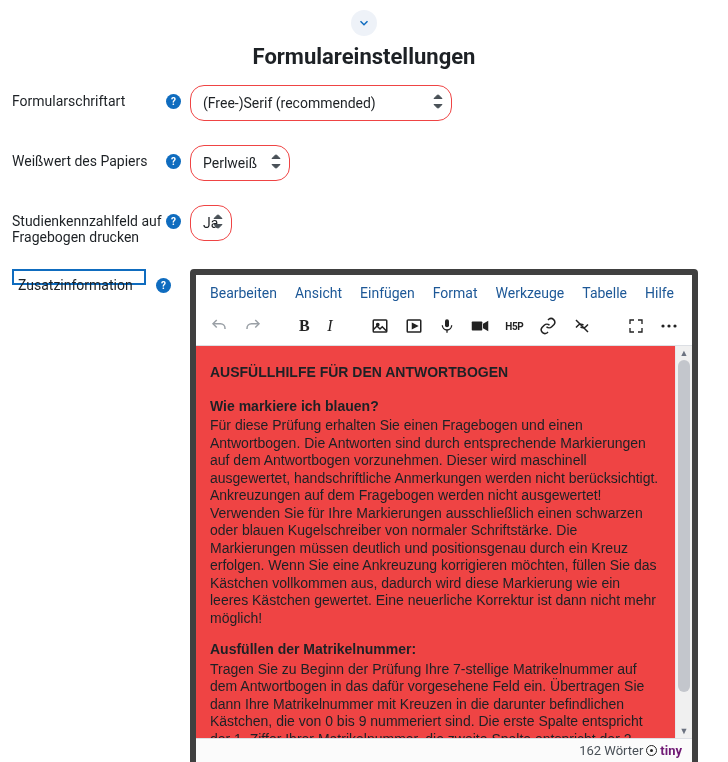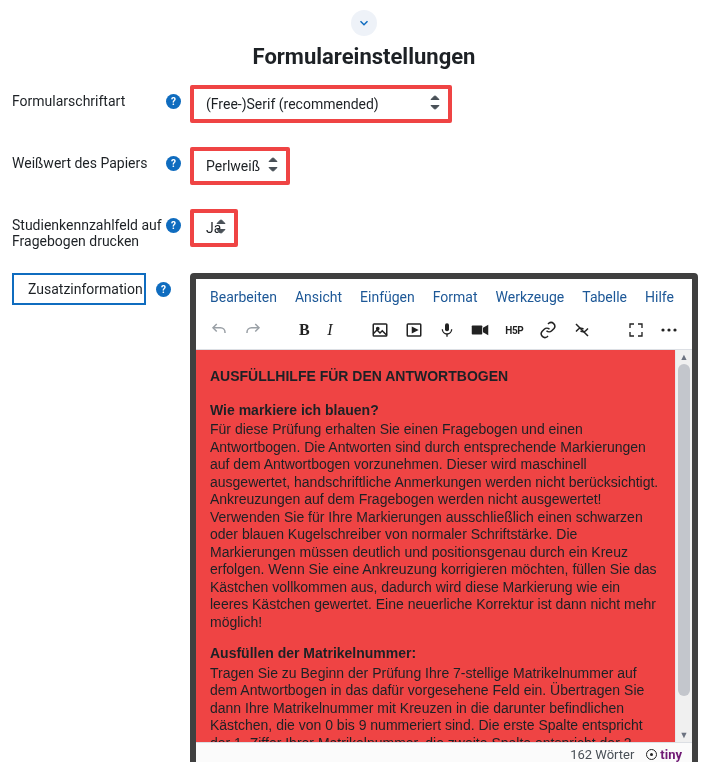--- a/index.html
+++ b/index.html
@@ -65,24 +65,24 @@
     position: absolute;
     right: 9px;
     top: 9px;
     cursor: pointer;
   }
   .control-col {
     flex: 1;
   }
   .select {
     display: inline-flex;
-    align-items: flex-end;
+    align-items: center;
     justify-content: space-between;
-    border: 4px solid #ef4444;
-    border-radius: 2px;
+    border: 1px solid #ef4444;
+    border-radius: 14px;
     padding: 7px 28px 7px 12px;
     background: #fff;
     position: relative;
     min-height: 36px;
     cursor: pointer;
   }
   .select .caret {
     position: absolute;
     right: 8px;
     top: 50%;
@@ -94,23 +94,23 @@
   .select.w-sm { width: 38px; }
 
   .row.zusatz { align-items: stretch; margin-bottom: 4px;}
   .zusatz-label-wrap {
     width: 178px;
     position: relative;
     padding-top:0;
   }
   .zusatz-box {
     border: 2px solid #0f6cbf;
-    padding: 6px 14px;
+    padding: 6px 4px;
     width: 134px;
-    height: 32px;
+    height: 16px;
     display: flex;
     align-items: flex-start;
   }
   .zusatz-help {
     width: 15px; height: 15px; border-radius:50%;
     background:#0f6cbf; color:#fff; font-size:10px; font-weight:700;
     display:inline-flex; align-items:center; justify-content:center;
     position:absolute; left:144px; top:9px; cursor:pointer;
   }
 
@@ -179,21 +179,21 @@
     display:flex; align-items:center; justify-content:center;
     font-size:9px; color:#6b7280;
   }
   .scroll-arrow.top { top:0; }
   .scroll-arrow.bot { bottom:0; }
   .editor-status {
     border-top: 1px solid #dcdfe4;
     display:flex;
     justify-content:flex-end;
     align-items:center;
-    gap:12px;
+    gap:3px;
     padding: 4px 10px;
     font-size: 13px;
     color:#495057;
     background:#fbfbfb;
   }
   .tiny-logo {
     display:inline-flex; align-items:center; gap:3px;
     font-weight:700; color:#701a75;
   }
   .tiny-logo .dot {

